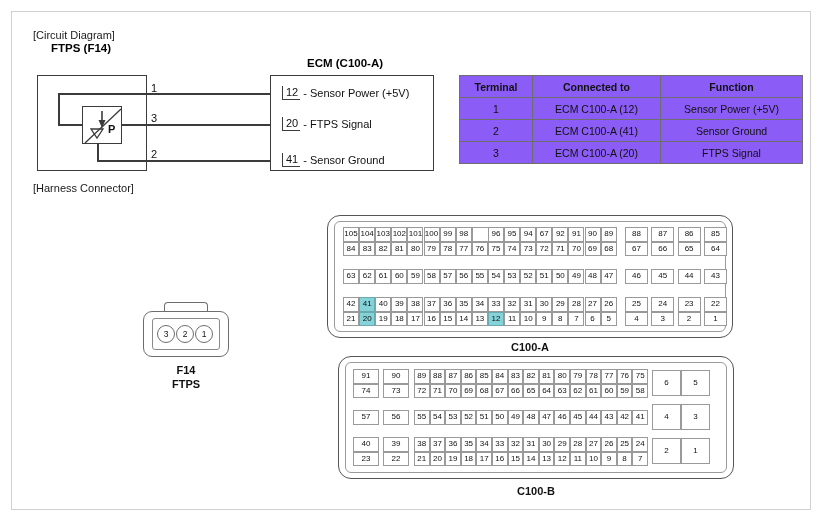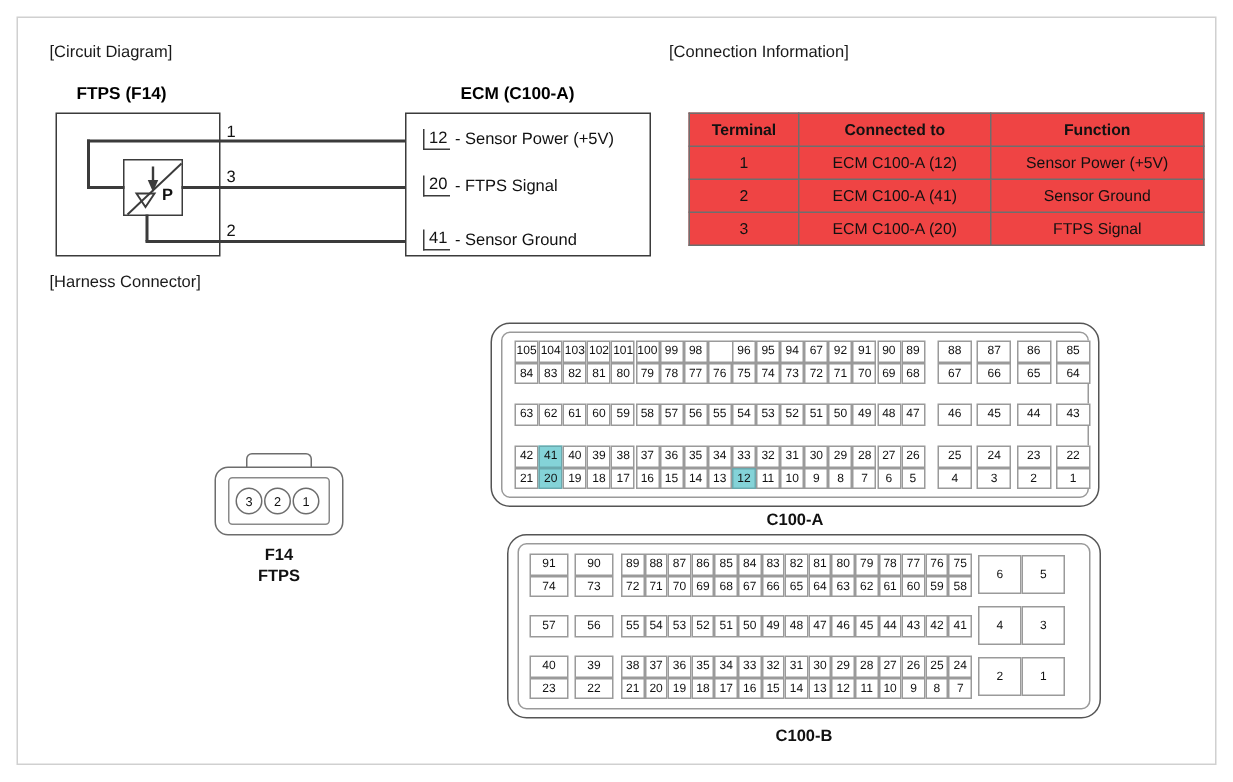--- a/index.html
+++ b/index.html
@@ -35,21 +35,21 @@
   .pinbox{
     display:inline-block;border-left:1.4px solid #3b3b3b;border-bottom:1.4px solid #3b3b3b;
     padding:0 2px 1px 3px;margin-right:3px;line-height:12px;
   }
   .sensor{
     position:absolute;border:1.5px solid #3b3b3b;box-sizing:border-box;background:#fff;
   }
 
   
   table.conn{
-    position:absolute;border-collapse:collapse;background:#ef4444;
+    position:absolute;border-collapse:collapse;background:#8b5cf6;
   }
   table.conn th,table.conn td{
     border:1px solid #6e6e6e;font-size:10.5px;color:#111;text-align:center;
     padding:0;height:21px;font-weight:normal;white-space:nowrap;
   }
   table.conn th{font-weight:bold;}
 
   
   .shell{
     position:absolute;border:1.6px solid #555;border-radius:13px;background:#fff;box-sizing:border-box;
@@ -88,24 +88,23 @@
     line-height:14px;white-space:nowrap;
   }
 </style>
 </head>
 <body>
 
 <div id="page">
 <div id="sheet">
 
   <div class="abs section-title" style="left:21px;top:17px;">[Circuit Diagram]</div>
-  <div class="abs section-title" style="left:434px;top:17px;">[Connection Information]</div>
   <div class="abs section-title" style="left:21px;top:170px;">[Harness Connector]</div>
 
-  <div class="abs blk-title" style="left:39px;top:45px;">FTPS (F14)</div>
+  <div class="abs blk-title" style="left:39px;top:30px;">FTPS (F14)</div>
   <div class="abs blk-title" style="left:295px;top:45px;">ECM (C100-A)</div>
 
   <div class="box" style="left:25px;top:63px;width:110px;height:96px;"></div>
 
   <div class="box" style="left:258px;top:63px;width:164px;height:96px;"></div>
 
   <div class="sensor" style="left:70px;top:94px;width:40px;height:38px;">
     <svg width="40" height="38" viewBox="0 0 40 38" style="display:block;">
       <line x1="2" y1="36" x2="38" y2="2" stroke="#3b3b3b" stroke-width="1.3"></line>
       <line x1="19" y1="4" x2="19" y2="16" stroke="#3b3b3b" stroke-width="1.6"></line>

